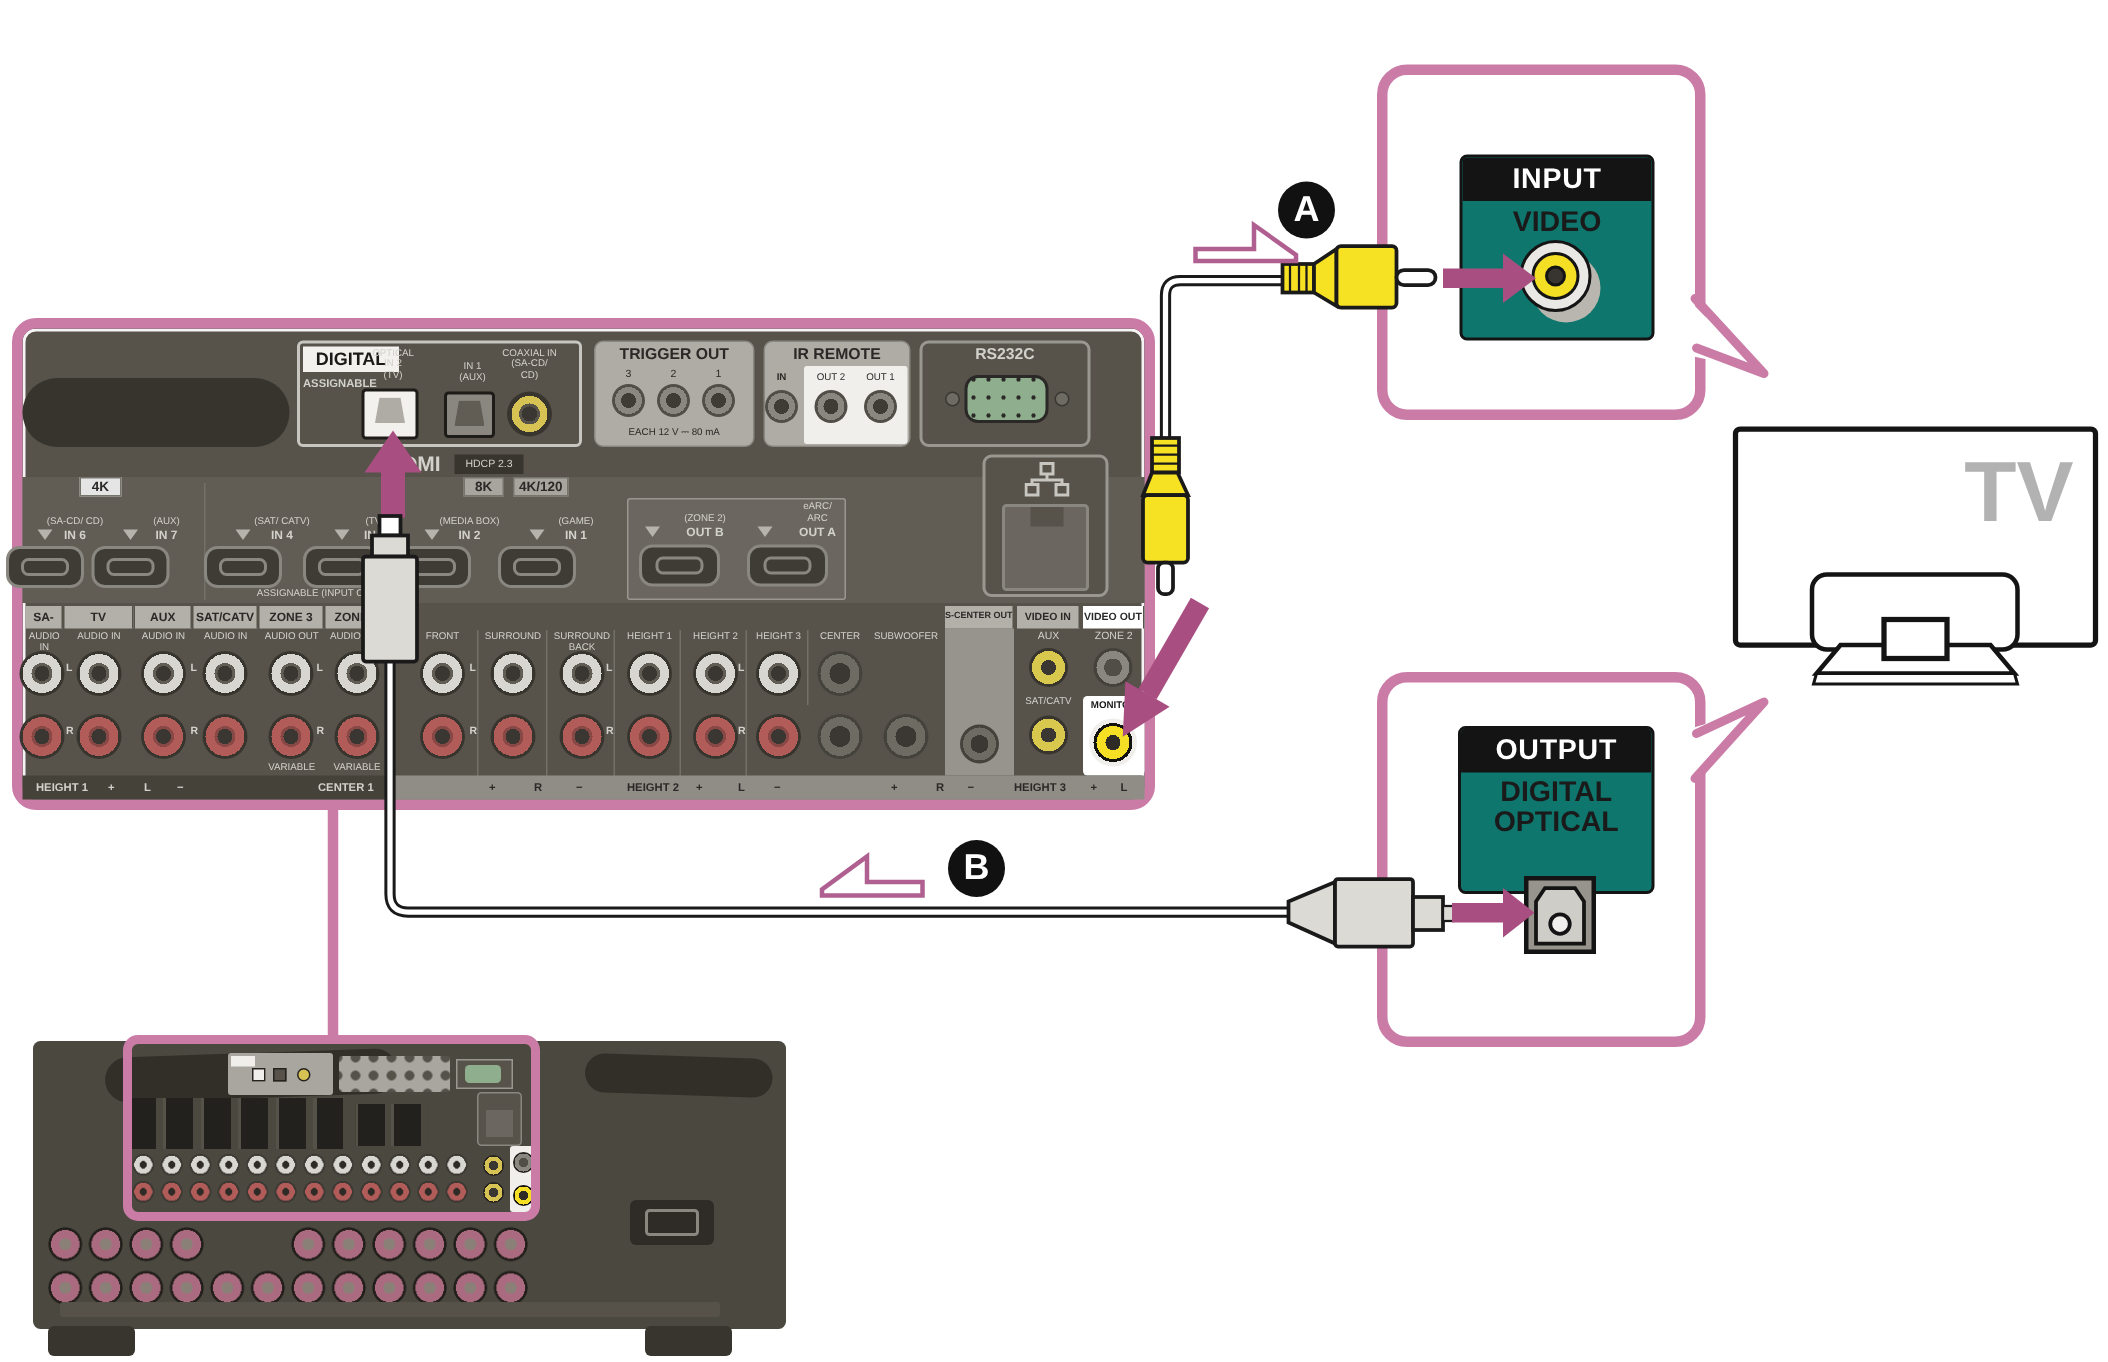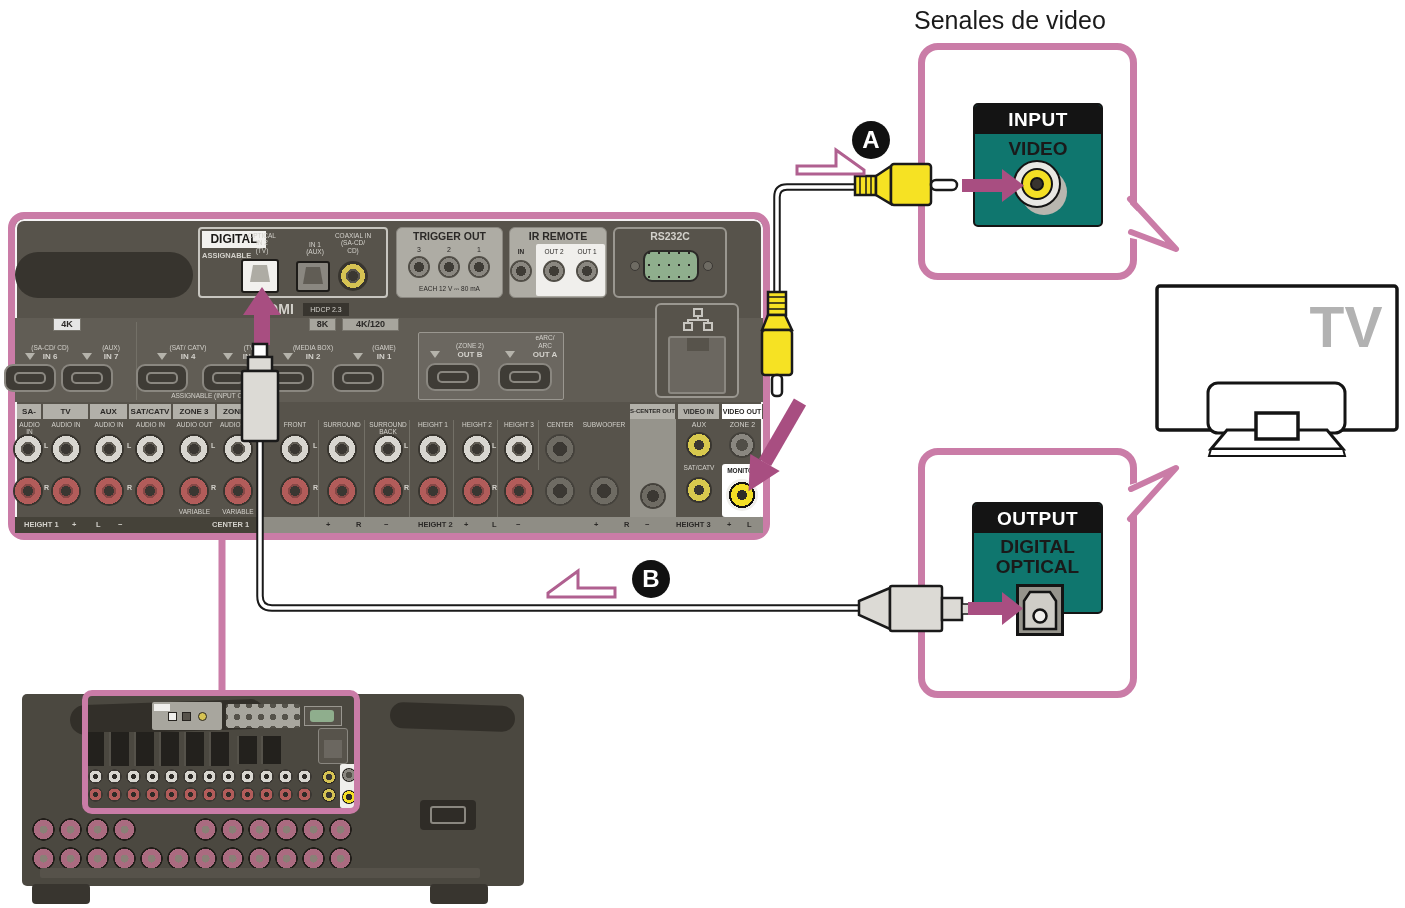--- a/index.html
+++ b/index.html
@@ -110,21 +110,21 @@
   <div class="abs" style="left:643px;top:250px;width:56px;height:32px;background:#8fae8d;border:2px solid #2b2927;border-radius:9px;
        background-image:radial-gradient(circle,#2b2927 1.3px,transparent 1.5px);background-size:10px 12px;background-position:9px 7px"></div>
   <div class="circ" style="left:630px;top:261px;width:10px;height:10px;background:#6e6b63;border:1.5px solid #3a3733"></div>
   <div class="circ" style="left:703px;top:261px;width:10px;height:10px;background:#6e6b63;border:1.5px solid #3a3733"></div>
 
   <div class="abs" style="left:15px;top:318px;width:748px;height:84px;background:#615d55"></div>
   <div class="abs b light" style="left:258px;top:301px;font-size:14px">HDMI</div>
   <div class="abs light fz7 ctr" style="left:303px;top:303px;width:46px;height:13px;background:#38352f;line-height:13px">HDCP 2.3</div>
   <div class="abs b dark fz9 ctr" style="left:53px;top:318px;width:28px;height:13px;background:#e5e5e5;border:1px solid #77746c;line-height:11px">4K</div>
   <div class="abs b dark fz9 ctr" style="left:309px;top:318px;width:27px;height:13px;background:#a7a59d;border:1px solid #77746c;line-height:11px">8K</div>
-  <div class="abs b dark fz9 ctr" style="left:342px;top:318px;width:57px;height:13px;background:#a7a59d;border:1px solid #77746c;line-height:11px">4K/120</div>
+  <div class="abs b dark fz9 ctr" style="left:342px;top:318px;width:37px;height:13px;background:#a7a59d;border:1px solid #77746c;line-height:11px">4K/120</div>
   <div class="abs vdiv" style="left:136px;top:322px;height:78px"></div>
 
   <div class="src" style="left:26px;top:332px;width:48px">(SA-CD/
 CD)</div>
   <div class="abs b light fz8 ctr" style="left:26px;top:352px;width:48px">IN 6</div>
   <div class="tri" style="left:25px;top:353px"></div>
   <div class="hport" style="left:4px;top:364px"></div>
 
   <div class="src" style="left:87px;top:332px;width:48px">(AUX)</div>
   <div class="abs b light fz8 ctr" style="left:87px;top:352px;width:48px">IN 7</div>
@@ -330,34 +330,33 @@
   <div class="abs" style="left:30px;top:845px;width:324px;height:27px;
        background-image:radial-gradient(circle,#8a8077 0 4px,#aa6b80 4px 9.5px,#221e1a 9.5px 11px,transparent 11.5px);
        background-size:27px 27px;background-repeat:repeat-x"></div>
   <div class="abs" style="left:420px;top:800px;width:56px;height:30px;background:#2f2c27;border-radius:4px"></div>
   <div class="abs" style="left:430px;top:806px;width:36px;height:18px;border:2px solid #8a8780;border-radius:3px"></div>
   <div class="abs" style="left:40px;top:868px;width:440px;height:10px;background:#56524a;border-radius:2px"></div>
   <div class="abs" style="left:32px;top:884px;width:58px;height:20px;background:#38352f;border-radius:4px"></div>
   <div class="abs" style="left:430px;top:884px;width:58px;height:20px;background:#38352f;border-radius:4px"></div>
   <div class="abs" style="left:82px;top:690px;width:278px;height:124px;border:6px solid #ca7ca7;border-radius:10px"></div>
 
-  <div class="abs title" style="left:914px;top:6px">Senales de video</div>
 
   <div class="abs bubble" style="left:918px;top:43px;width:219px;height:237px"></div>
   <div class="tile" style="left:973px;top:103px;width:130px;height:124px">
     <div class="tile-head">INPUT</div>
     <div class="tile-label" style="margin-top:5px">VIDEO</div>
   </div>
   <div class="circ" style="left:1021px;top:169px;width:46px;height:46px;background:#b8b6af"></div>
   <div class="circ" style="left:1013px;top:160px;width:48px;height:48px;background:#e9e8e4;border:2.5px solid #141414"></div>
   <div class="circ" style="left:1021px;top:168px;width:32px;height:32px;background:#f4df25;border:2.5px solid #141414"></div>
   <div class="circ" style="left:1030px;top:177px;width:14px;height:14px;background:#38342f;border:2px solid #141414"></div>
 
   <div class="abs bubble" style="left:918px;top:448px;width:219px;height:250px"></div>
-  <div class="tile" style="left:972px;top:502px;width:131px;height:112px">
+  <div class="tile" style="left:972px;top:484px;width:131px;height:112px">
     <div class="tile-head">OUTPUT</div>
     <div class="tile-label" style="margin-top:4px">DIGITAL</div>
     <div class="tile-label">OPTICAL</div>
   </div>
   <svg class="abs" style="left:1016px;top:584px" width="48" height="52">
     <rect x="1.5" y="1.5" width="45" height="49" fill="#96948c" stroke="#141414" stroke-width="3"></rect>
     <path d="M8,17 L14,8 H34 L40,17 V45 H8 Z" fill="#cfcdc7" stroke="#141414" stroke-width="2.5"></path>
     <circle cx="24" cy="32" r="6.5" fill="#f0efec" stroke="#141414" stroke-width="2.5"></circle>
   </svg>
 

